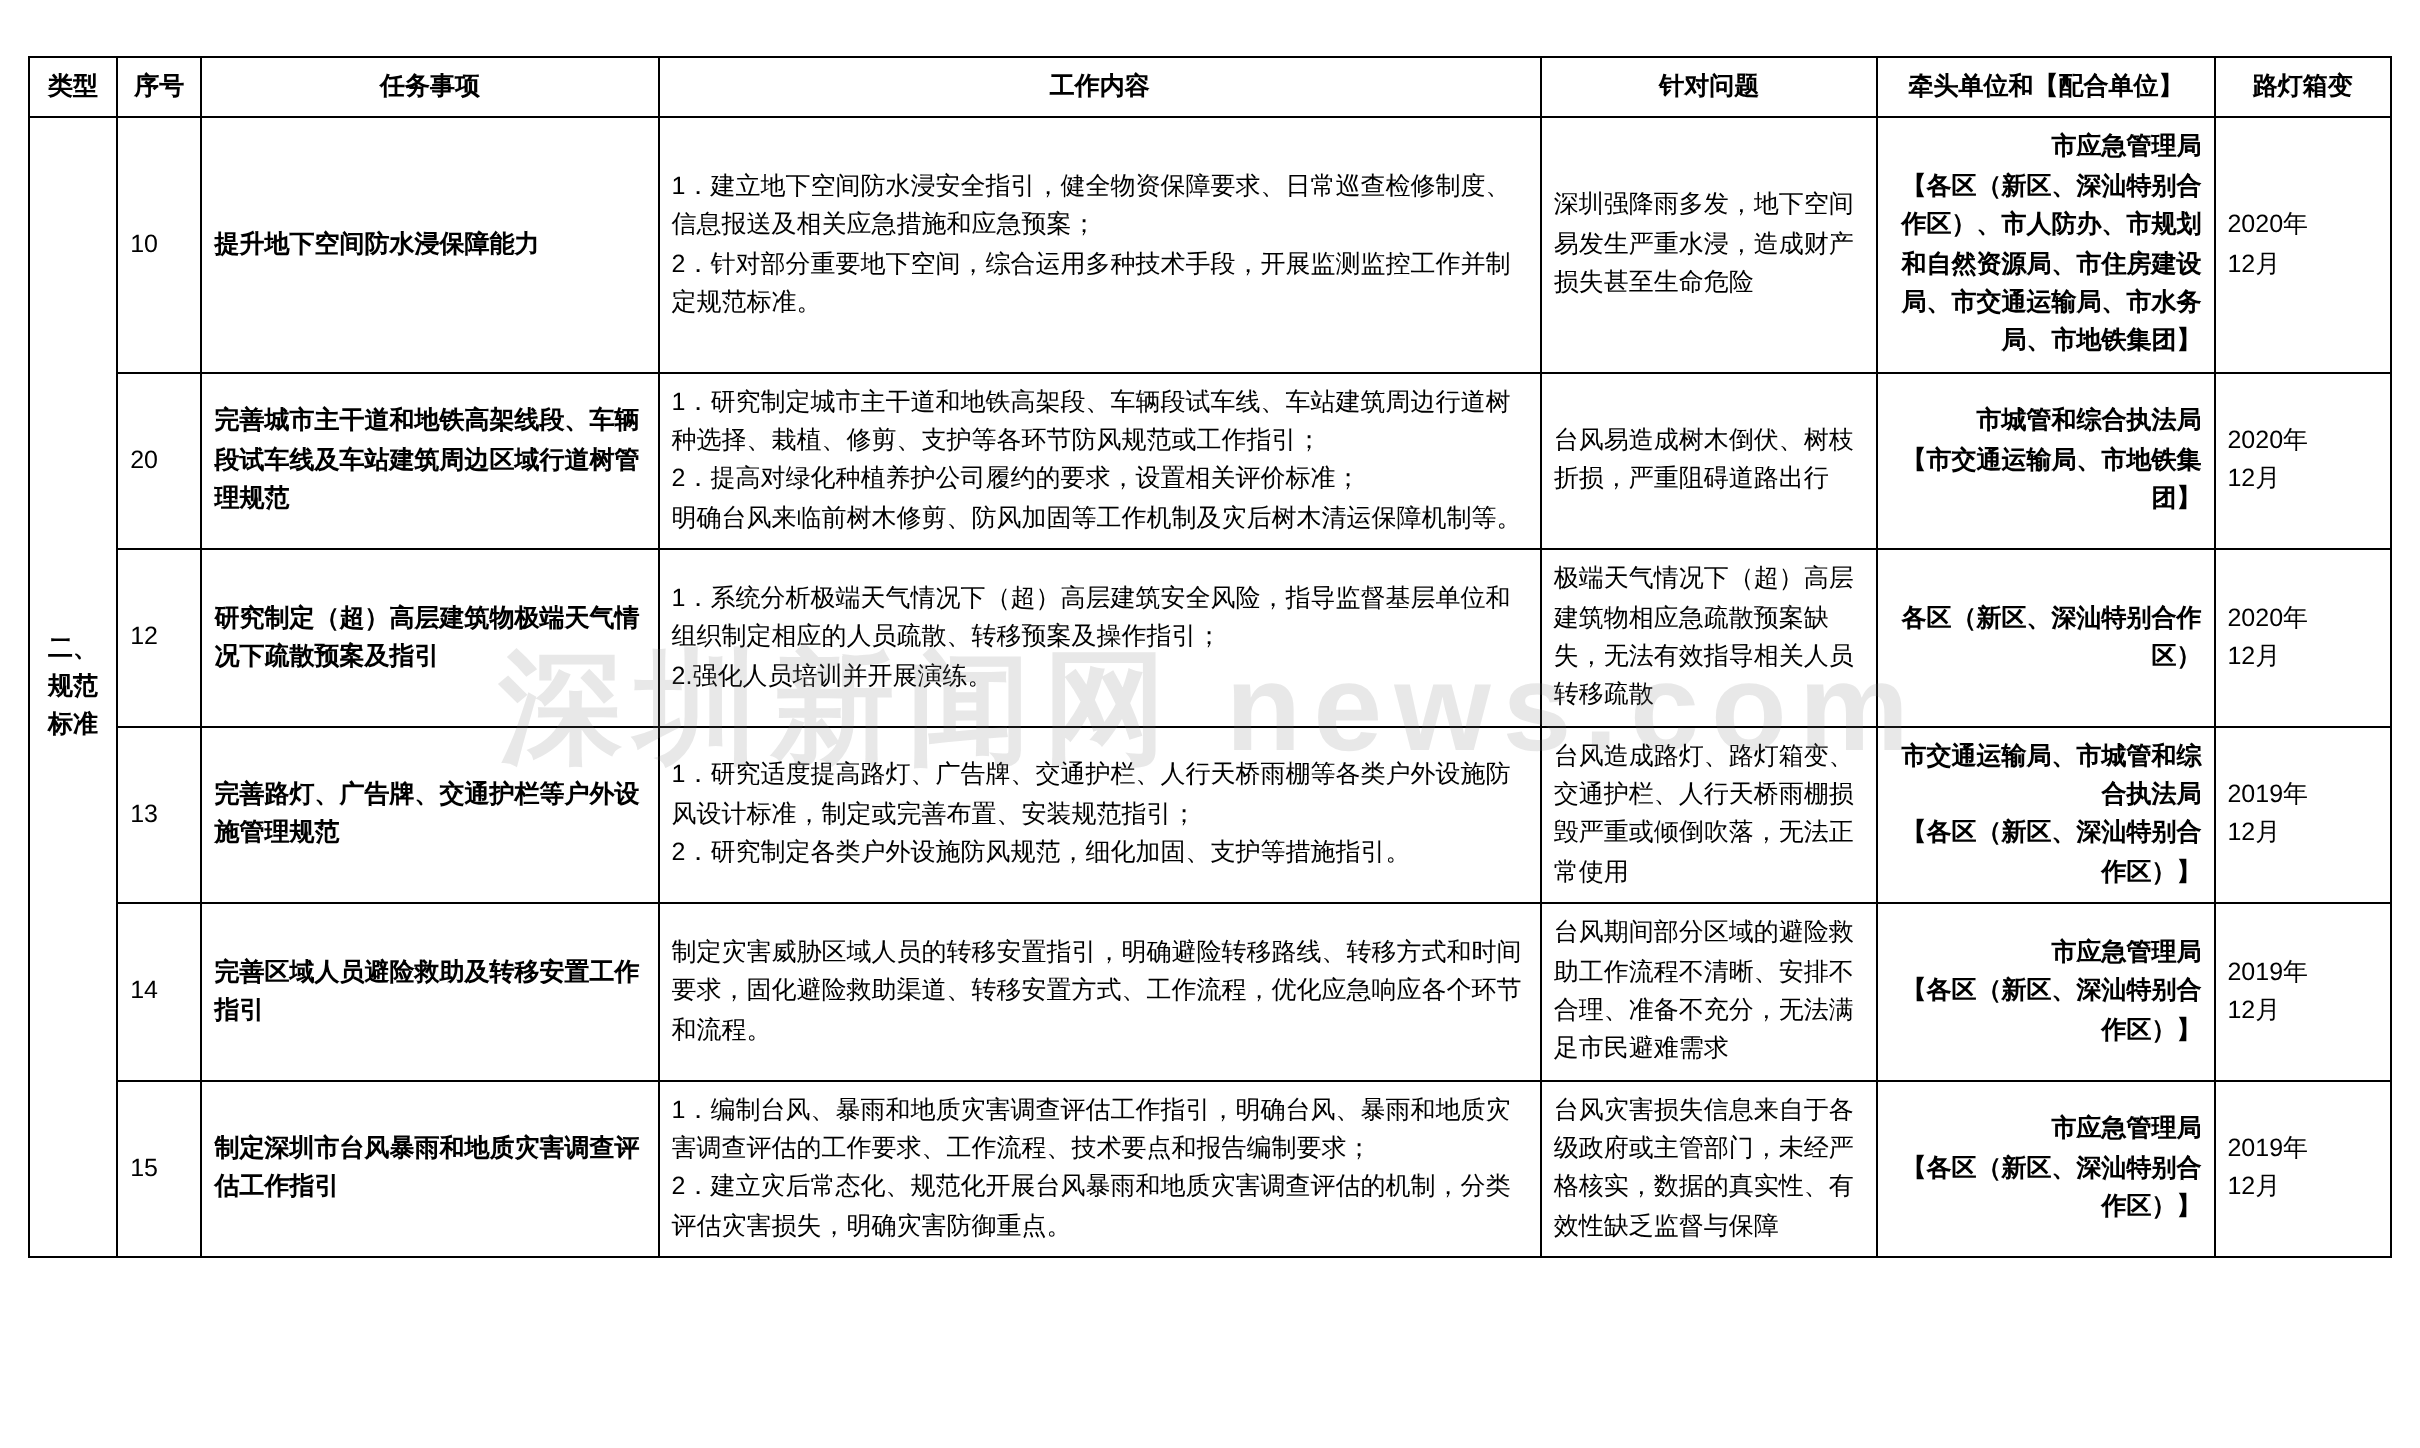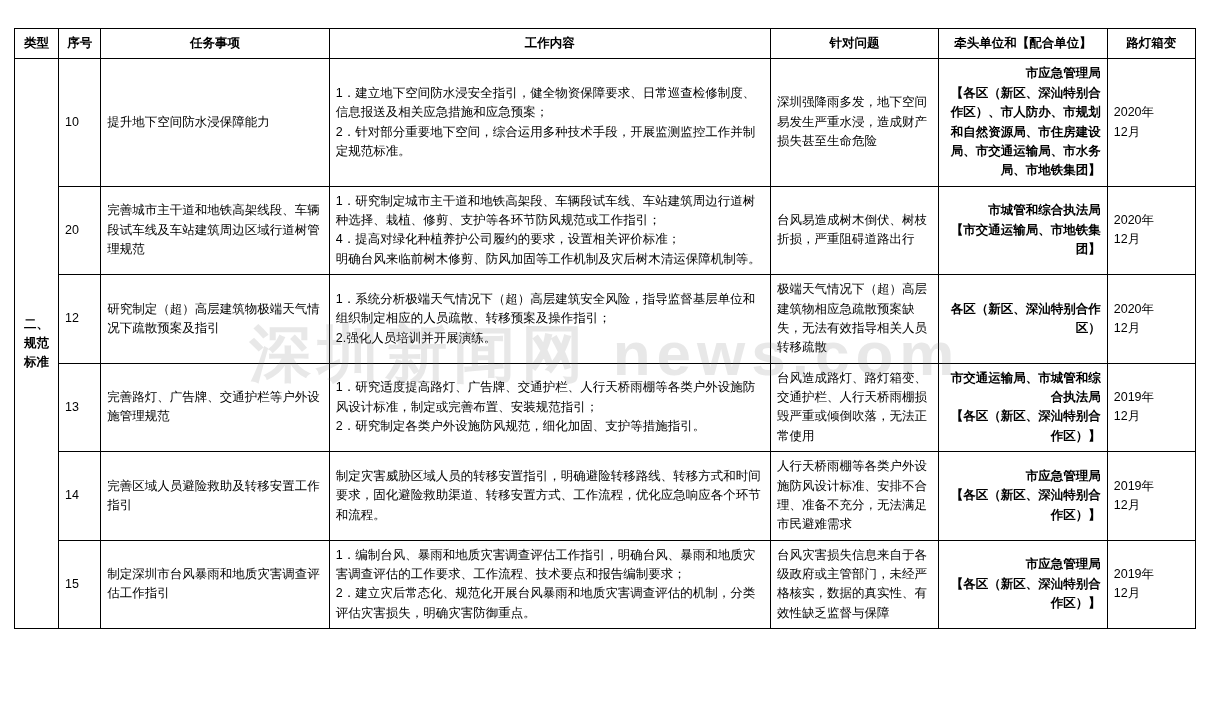--- a/index.html
+++ b/index.html
@@ -78,20 +78,21 @@
     font-weight: bold;
     font-size: 13px;
     line-height: 1.7;
   }
   td.cell-no {
     text-align: left;
     font-size: 12.5px;
   }
   td.cell-task {
     text-align: left;
+    font-weight: bold;
   }
   td.cell-work {
     text-align: left;
     margin-left: 26px;
   }
   td.cell-prob {
     text-align: left;
   }
   td.cell-unit {
     text-align: right;
@@ -163,21 +164,21 @@
           <span class="line">2020年</span>
           <span class="line">12月</span>
         </td>
       </tr>
 
       <tr>
         <td class="cell-no">20</td>
         <td class="cell-task">完善城市主干道和地铁高架线段、车辆段试车线及车站建筑周边区域行道树管理规范</td>
         <td class="cell-work">
           <span class="line">1．研究制定城市主干道和地铁高架段、车辆段试车线、车站建筑周边行道树种选择、栽植、修剪、支护等各环节防风规范或工作指引；</span>
-          <span class="line">4．提高对绿化种植养护公司履约的要求，设置相关评价标准；</span>
+          <span class="line">2．提高对绿化种植养护公司履约的要求，设置相关评价标准；</span>
           <span class="line">明确台风来临前树木修剪、防风加固等工作机制及灾后树木清运保障机制等。</span>
         </td>
         <td class="cell-prob">台风易造成树木倒伏、树枝折损，严重阻碍道路出行</td>
         <td class="cell-unit">
           <span class="unit-lead">市城管和综合执法局</span>
           <span class="unit-support">【市交通运输局、市地铁集团】</span>
         </td>
         <td class="cell-time">
           <span class="line">2020年</span>
           <span class="line">12月</span>
@@ -218,21 +219,21 @@
           <span class="line">12月</span>
         </td>
       </tr>
 
       <tr>
         <td class="cell-no">14</td>
         <td class="cell-task">完善区域人员避险救助及转移安置工作指引</td>
         <td class="cell-work">
           <span class="line">制定灾害威胁区域人员的转移安置指引，明确避险转移路线、转移方式和时间要求，固化避险救助渠道、转移安置方式、工作流程，优化应急响应各个环节和流程。</span>
         </td>
-        <td class="cell-prob">人行天桥雨棚等各类户外设施防风设计标准、安排不合理、准备不充分，无法满足市民避难需求</td>
+        <td class="cell-prob">台风期间部分区域的避险救助工作流程不清晰、安排不合理、准备不充分，无法满足市民避难需求</td>
         <td class="cell-unit">
           <span class="unit-lead">市应急管理局</span>
           <span class="unit-support">【各区（新区、深汕特别合作区）】</span>
         </td>
         <td class="cell-time">
           <span class="line">2019年</span>
           <span class="line">12月</span>
         </td>
       </tr>
 

